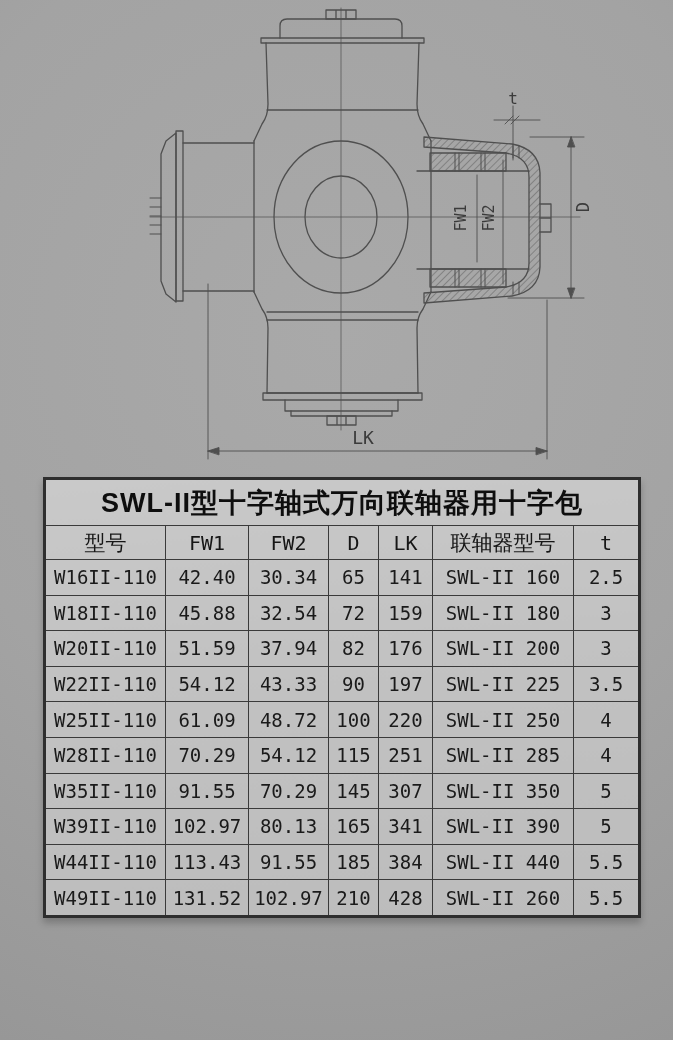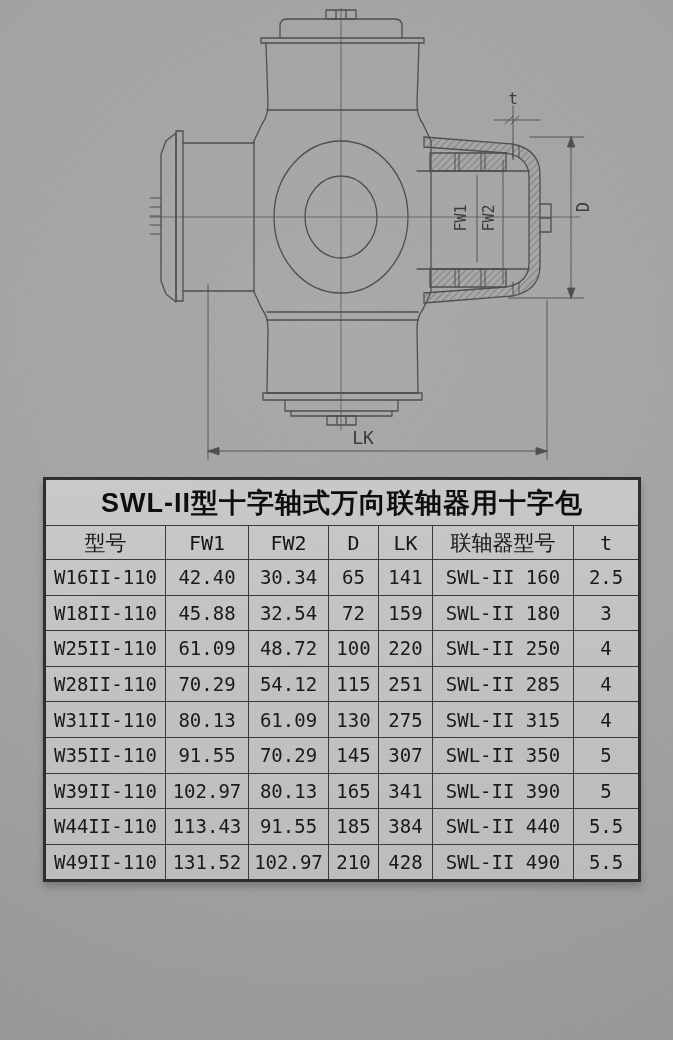--- a/index.html
+++ b/index.html
@@ -179,47 +179,56 @@
         <tr>
           <td>W18II-110</td>
           <td>45.88</td>
           <td>32.54</td>
           <td>72</td>
           <td>159</td>
           <td>SWL-II 180</td>
           <td>3</td>
         </tr>
         <tr>
+          <td>W20II-110</td>
+          <td>51.59</td>
+          <td>37.94</td>
+          <td>82</td>
+          <td>176</td>
+          <td>SWL-II 200</td>
+          <td>3</td>
+        </tr>
+        <tr>
+          <td>W22II-110</td>
+          <td>54.12</td>
+          <td>43.33</td>
+          <td>90</td>
+          <td>197</td>
+          <td>SWL-II 225</td>
+          <td>3.5</td>
+        </tr>
+        <tr>
           <td>W25II-110</td>
           <td>61.09</td>
           <td>48.72</td>
           <td>100</td>
           <td>220</td>
           <td>SWL-II 250</td>
           <td>4</td>
         </tr>
         <tr>
           <td>W28II-110</td>
           <td>70.29</td>
           <td>54.12</td>
           <td>115</td>
           <td>251</td>
           <td>SWL-II 285</td>
           <td>4</td>
         </tr>
         <tr>
-          <td>W31II-110</td>
-          <td>80.13</td>
-          <td>61.09</td>
-          <td>130</td>
-          <td>275</td>
-          <td>SWL-II 315</td>
-          <td>4</td>
-        </tr>
-        <tr>
           <td>W35II-110</td>
           <td>91.55</td>
           <td>70.29</td>
           <td>145</td>
           <td>307</td>
           <td>SWL-II 350</td>
           <td>5</td>
         </tr>
         <tr>
           <td>W39II-110</td>
@@ -238,18 +247,18 @@
           <td>384</td>
           <td>SWL-II 440</td>
           <td>5.5</td>
         </tr>
         <tr>
           <td>W49II-110</td>
           <td>131.52</td>
           <td>102.97</td>
           <td>210</td>
           <td>428</td>
-          <td>SWL-II 490</td>
+          <td>SWL-II 260</td>
           <td>5.5</td>
         </tr>
       </tbody>
   </table>
 </div>
 
 </body></html>

